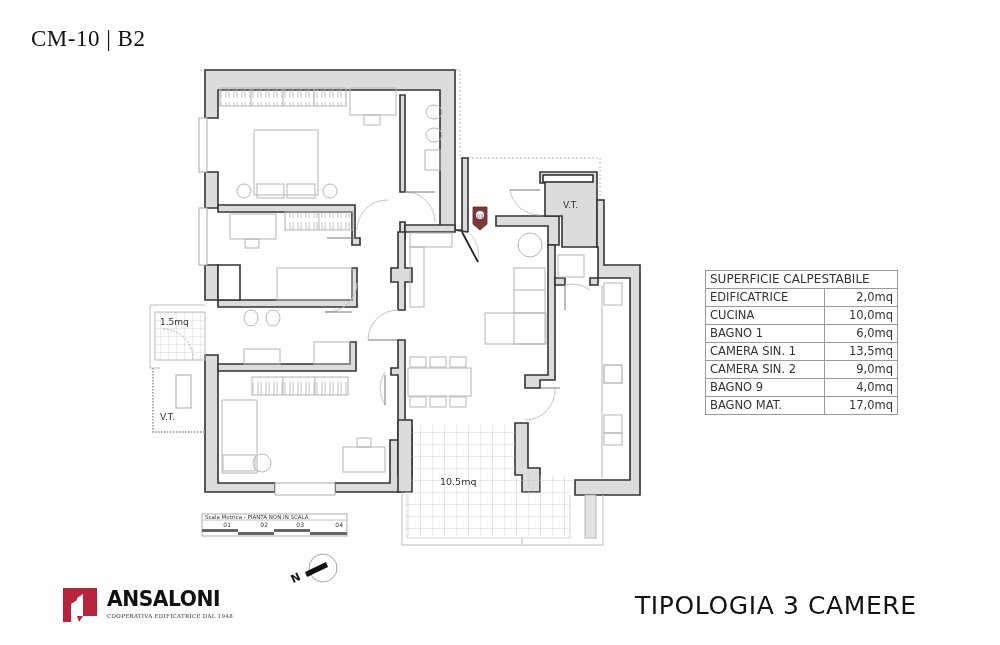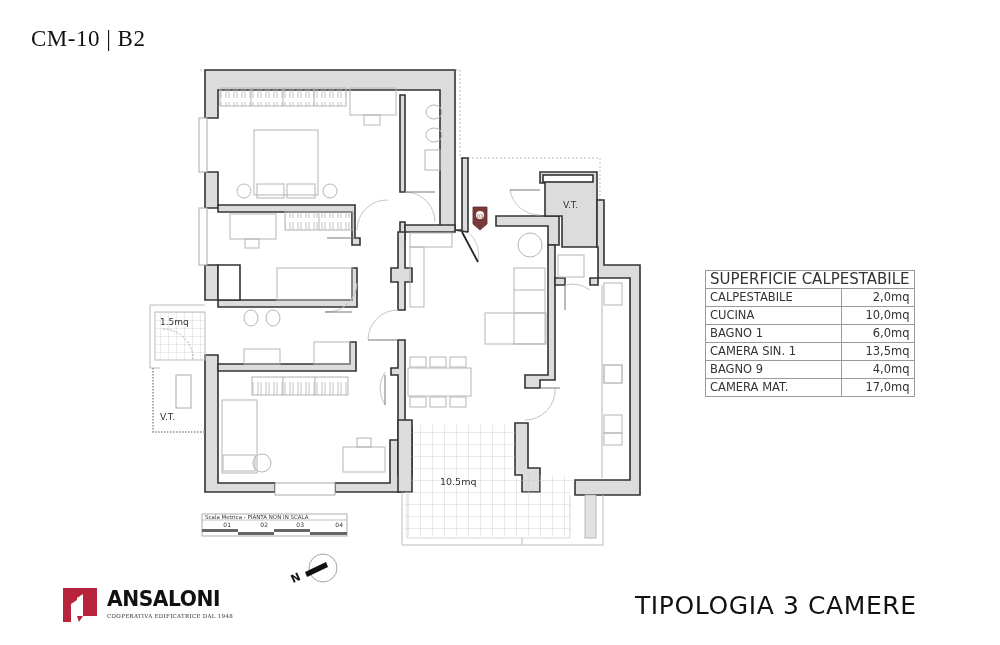--- a/index.html
+++ b/index.html
@@ -2,21 +2,21 @@
 <html><head>
 <meta charset="utf-8">
 <style>
   html, body { margin: 0; padding: 0; background: #ffffff; }
   body { width: 1000px; height: 645px; position: relative; overflow: hidden; font-family: "DejaVu Sans", sans-serif; }
   .title { position: absolute; left: 31px; top: 26px; font-size: 23px; color: #111; letter-spacing: 0.5px; font-weight: 500; font-family: Liberation Serif, serif; }
   .plan { position: absolute; left: 0; top: 0; }
   .table { position: absolute; left: 705px; top: 270px; width: 193px; border-collapse: collapse; font-family: "DejaVu Sans", sans-serif; font-size: 11.5px; color: #333; }
   .table td { border: 1px solid #9a9a9a; padding: 0 4px; height: 17px; line-height: 17px; white-space: nowrap; }
   .table td.v { text-align: right; width: 64px; }
-  .table .hdr td { font-size: 15px; }
+  .table .hdr td { font-size: 12px; }
   .logo { position: absolute; left: 31px; top: 588px; display: flex; align-items: flex-start; padding-left: 32px; }
   .logo-mark { width: 34px; height: 34px; position: relative; }
   .logo-text { margin-left: 10px; }
   .brand { font-family: "DejaVu Sans", sans-serif; font-weight: 900; font-size: 22px; letter-spacing: -0.5px; color: #111; line-height: 22px; transform: scaleX(0.92); transform-origin: left; }
   .tagline { font-family: "DejaVu Serif", serif; font-size: 5.5px; color: #333; letter-spacing: 0.3px; margin-top: 3px; }
   .tipologia { position: absolute; left: 635px; top: 591px; font-size: 25px; color: #111; letter-spacing: 0.6px; font-weight: 500; }
 </style>
 </head>
 <body>
 
@@ -222,41 +222,45 @@
   </g>
   <text x="291" y="582" font-family="DejaVu Sans, sans-serif" font-size="11" font-weight="bold" fill="#111" transform="rotate(-25 295 578)">N</text>
 </svg>
 
 <table class="table">
   <tbody>
       <tr class="hdr">
     <td colspan="2">SUPERFICIE CALPESTABILE</td>
   </tr>
   <tr>
-        <td>CALPESTABILE</td>
+        <td>EDIFICATRICE</td>
         <td class="v">2,0mq</td>
       </tr>
   <tr>
         <td>CUCINA</td>
         <td class="v">10,0mq</td>
       </tr>
   <tr>
         <td>BAGNO 1</td>
         <td class="v">6,0mq</td>
       </tr>
   <tr>
         <td>CAMERA SIN. 1</td>
         <td class="v">13,5mq</td>
       </tr>
   <tr>
+        <td>CAMERA SIN. 2</td>
+        <td class="v">9,0mq</td>
+      </tr>
+  <tr>
         <td>BAGNO 9</td>
         <td class="v">4,0mq</td>
       </tr>
   <tr>
-        <td>CAMERA MAT.</td>
+        <td>BAGNO MAT.</td>
         <td class="v">17,0mq</td>
       </tr>
 </tbody>
   </table>
 
 <div class="logo">
   <svg class="logo-mark" width="34" height="34" viewBox="0 0 34 34">
     <path d="M0 0 L34 0 L34 28 L20 28 L16 34 L14 28 L14 12 L8 16 L8 34 L0 34 Z" fill="#b8243c"></path>
     <path d="M14 10 L20 6 L20 28 L14 28 Z" fill="#fff"></path>
   </svg>

